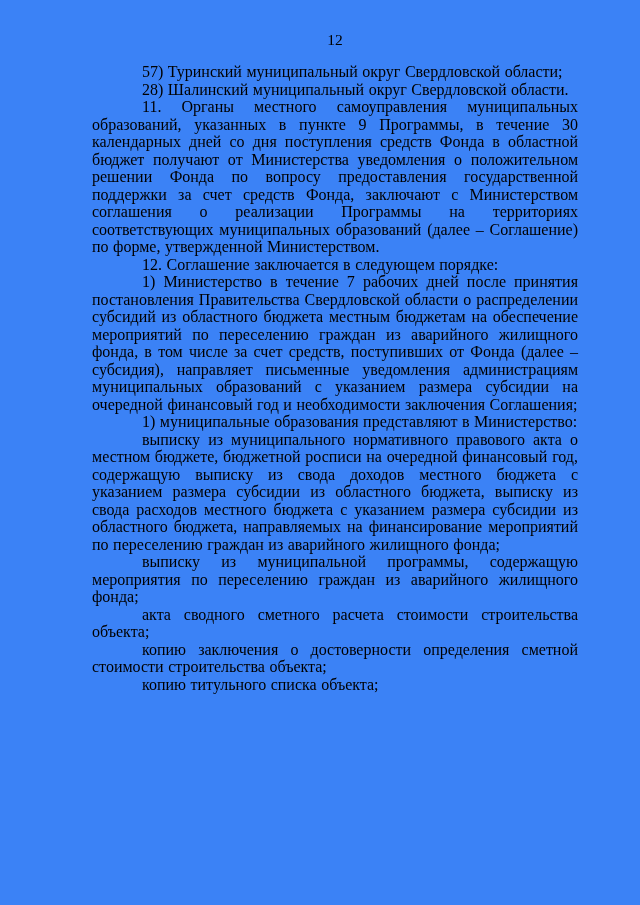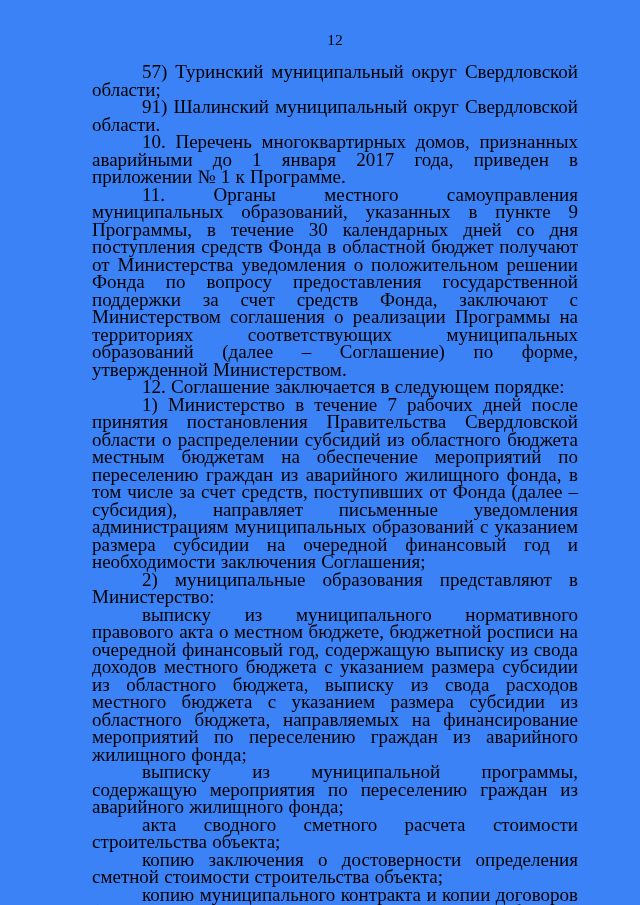--- a/index.html
+++ b/index.html
@@ -19,40 +19,39 @@
     overflow: hidden;
   }
   .page-number {
     text-align: center;
     font-size: 15.5px;
     line-height: 17px;
     margin-bottom: 15px;
   }
   .doc-body p {
     margin: 0;
-    font-size: 19px;
+    font-size: 16px;
     line-height: 17.5px;
     text-align: justify;
     text-indent: 50px;
     word-spacing: 0.5px;
   }
 </style>
 </head>
 <body>
 
 <div class="page">
   <div class="page-number">12</div>
 
   <div class="doc-body">
     <p>57) Туринский муниципальный округ Свердловской области;</p>
-    <p>91) Шалинский муниципальный округ Свердловской области.</p>
-    <p>10. Перечень многоквартирных домов, признанных аварийными до 1 января 2017 года, приведен в приложении № 1 к Программе.</p>
+    <p>28) Шалинский муниципальный округ Свердловской области.</p>
     <p>11. Органы местного самоуправления муниципальных образований, указанных в пункте 9 Программы, в течение 30 календарных дней со дня поступления средств Фонда в областной бюджет получают от Министерства уведомления о положительном решении Фонда по вопросу предоставления государственной поддержки за счет средств Фонда, заключают с Министерством соглашения о реализации Программы на территориях соответствующих муниципальных образований (далее – Соглашение) по форме, утвержденной Министерством.</p>
     <p>12. Соглашение заключается в следующем порядке:</p>
     <p>1) Министерство в течение 7 рабочих дней после принятия постановления Правительства Свердловской области о распределении субсидий из областного бюджета местным бюджетам на обеспечение мероприятий по переселению граждан из аварийного жилищного фонда, в том числе за счет средств, поступивших от Фонда (далее – субсидия), направляет письменные уведомления администрациям муниципальных образований с указанием размера субсидии на очередной финансовый год и необходимости заключения Соглашения;</p>
-    <p>2) муниципальные образования представляют в Министерство:</p>
+    <p>1) муниципальные образования представляют в Министерство:</p>
     <p>выписку из муниципального нормативного правового акта о местном бюджете, бюджетной росписи на очередной финансовый год, содержащую выписку из свода доходов местного бюджета с указанием размера субсидии из областного бюджета, выписку из свода расходов местного бюджета с указанием размера субсидии из областного бюджета, направляемых на финансирование мероприятий по переселению граждан из аварийного жилищного фонда;</p>
     <p>выписку из муниципальной программы, содержащую мероприятия по переселению граждан из аварийного жилищного фонда;</p>
     <p>акта сводного сметного расчета стоимости строительства объекта;</p>
     <p>копию заключения о достоверности определения сметной стоимости строительства объекта;</p>
-    <p>копию муниципального контракта и копии договоров (при их наличии), заключенных на строительство объекта;</p>
+    <p>копию титульного списка объекта;</p>
   </div>
 </div>
 
 </body></html>

